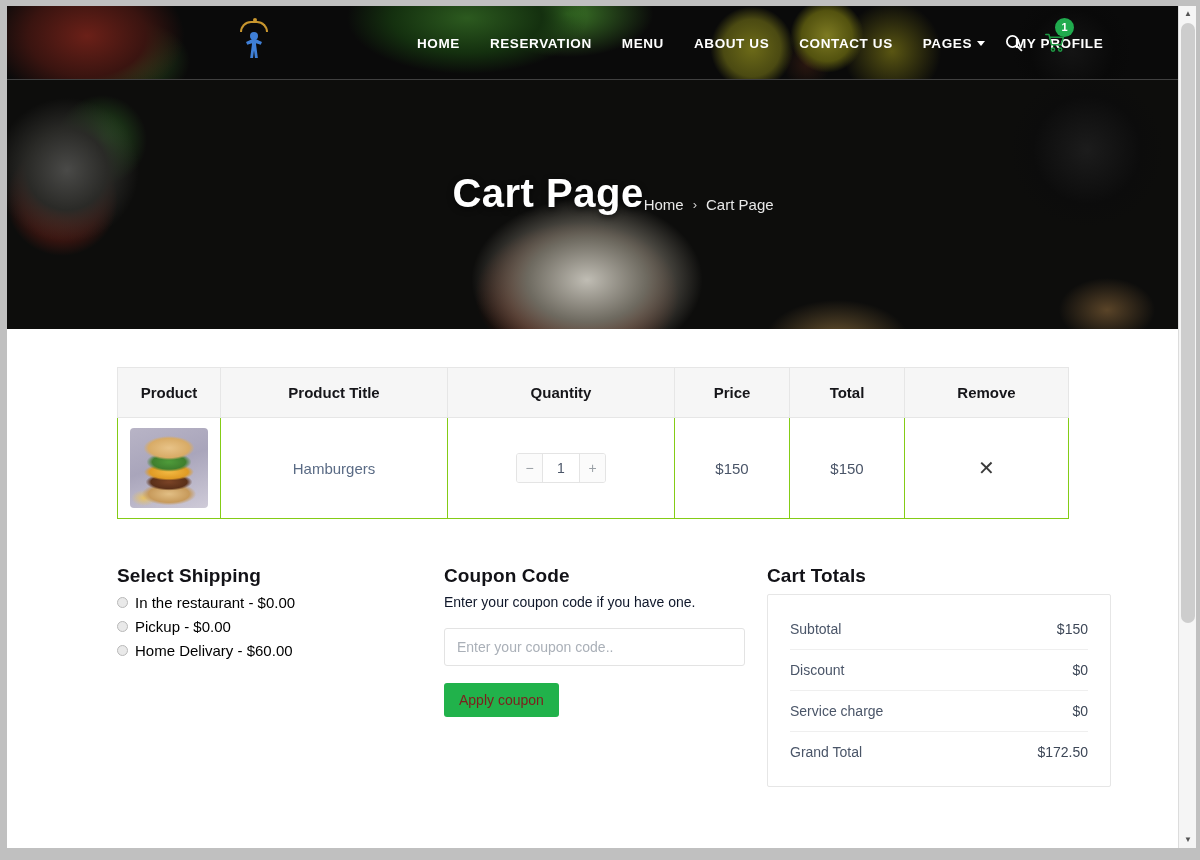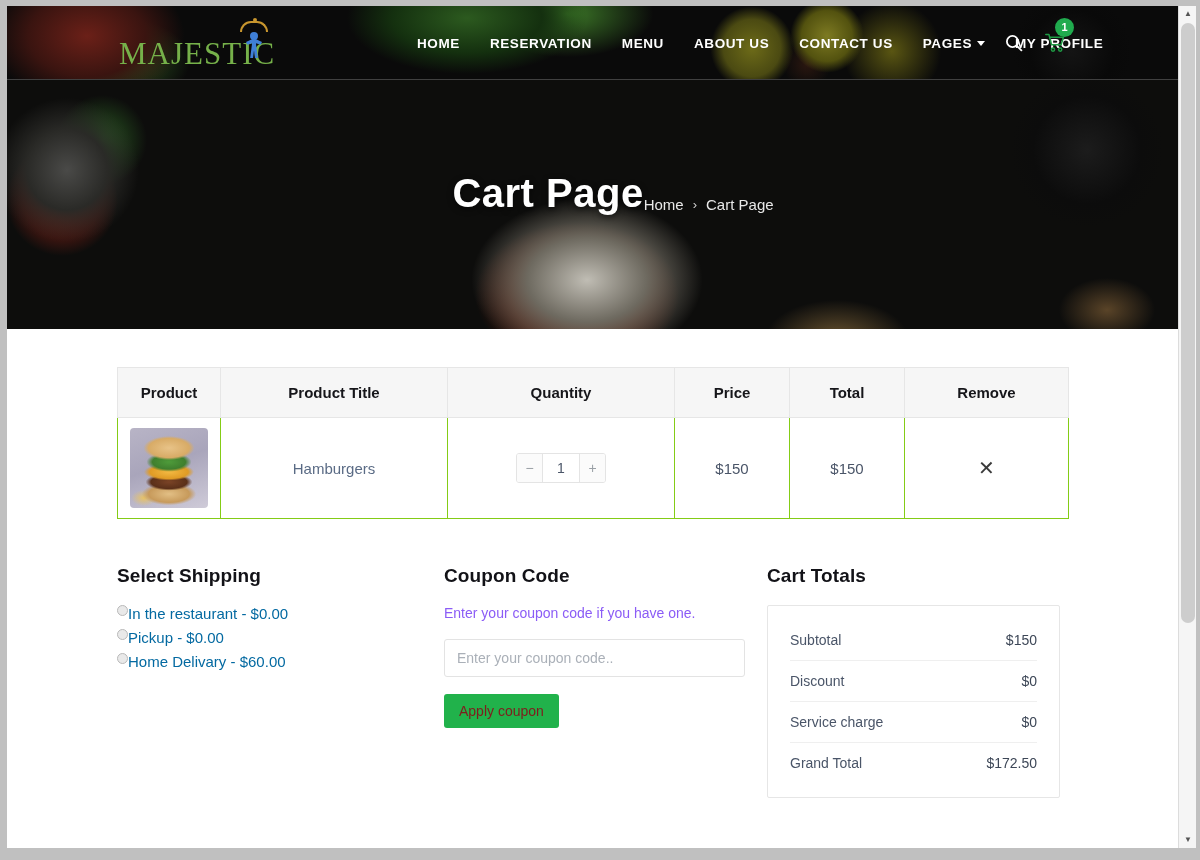--- a/index.html
+++ b/index.html
@@ -341,42 +341,44 @@
     gap: 0;
   }
   .col-shipping { width: 327px; }
   .col-coupon   { width: 323px; }
   .col-totals   { width: 301px; }
 
   .block-title {
     font-size: 19px;
     font-weight: bold;
     color: #121217;
-    margin-bottom: 18px;
+    margin-bottom: 7px;
     letter-spacing: 0.1px;
   }
 
   .radio-row {
     display: flex;
+    align-items: center;
+    gap: 7px;
     margin-top: 7px;
     font-size: 15px;
-    color: #0369a1;
+    color: #000000;
     cursor: pointer;
   }
   .radio-dot {
     width: 11px; height: 11px;
     border-radius: 50%;
     border: 1px solid #b9b9b9;
     background: #e9e9e9;
     flex: none;
   }
 
   .coupon-sub {
     font-size: 14px;
-    color: #8b5cf6;
+    color: #0f172a;
     margin-bottom: 18px;
   }
   .coupon-input {
     width: 301px;
     height: 32px;
     border: 1px solid #e3e3e3;
     border-radius: 3px;
     padding: 18px 12px;
     font-size: 14px;
     color: #4a5568;
@@ -390,21 +392,21 @@
     color: #7f1d1d;
     border: none;
     border-radius: 3px;
     padding: 9px 15px;
     font-size: 14px;
     cursor: pointer;
     font-family: "Liberation Sans", sans-serif;
   }
 
   .totals-card {
-    width: 293px;
+    width: 344px;
     border: 1px solid #e6e6e6;
     border-radius: 2px;
     padding: 14px 22px;
     background: #ffffff;
   }
   .total-row {
     display: flex;
     justify-content: space-between;
     align-items: center;
     padding: 12px 0;
@@ -420,21 +422,20 @@
 
 <div class="browser-frame">
 
   <div class="viewport">
 
     <header class="site-header">
       <div class="header-photo"></div>
       <div class="header-inner">
 
         <div class="logo-wrap">
-          <div class="logo-text">MAJESTIC</div>
           <div class="logo-mark">
             <div class="logo-tray"></div>
             <div class="logo-person-head"></div>
             <div class="logo-person-body"></div>
           </div>
         </div>
 
         <nav class="main-nav">
           <a class="nav-link">
             <span>HOME</span>

